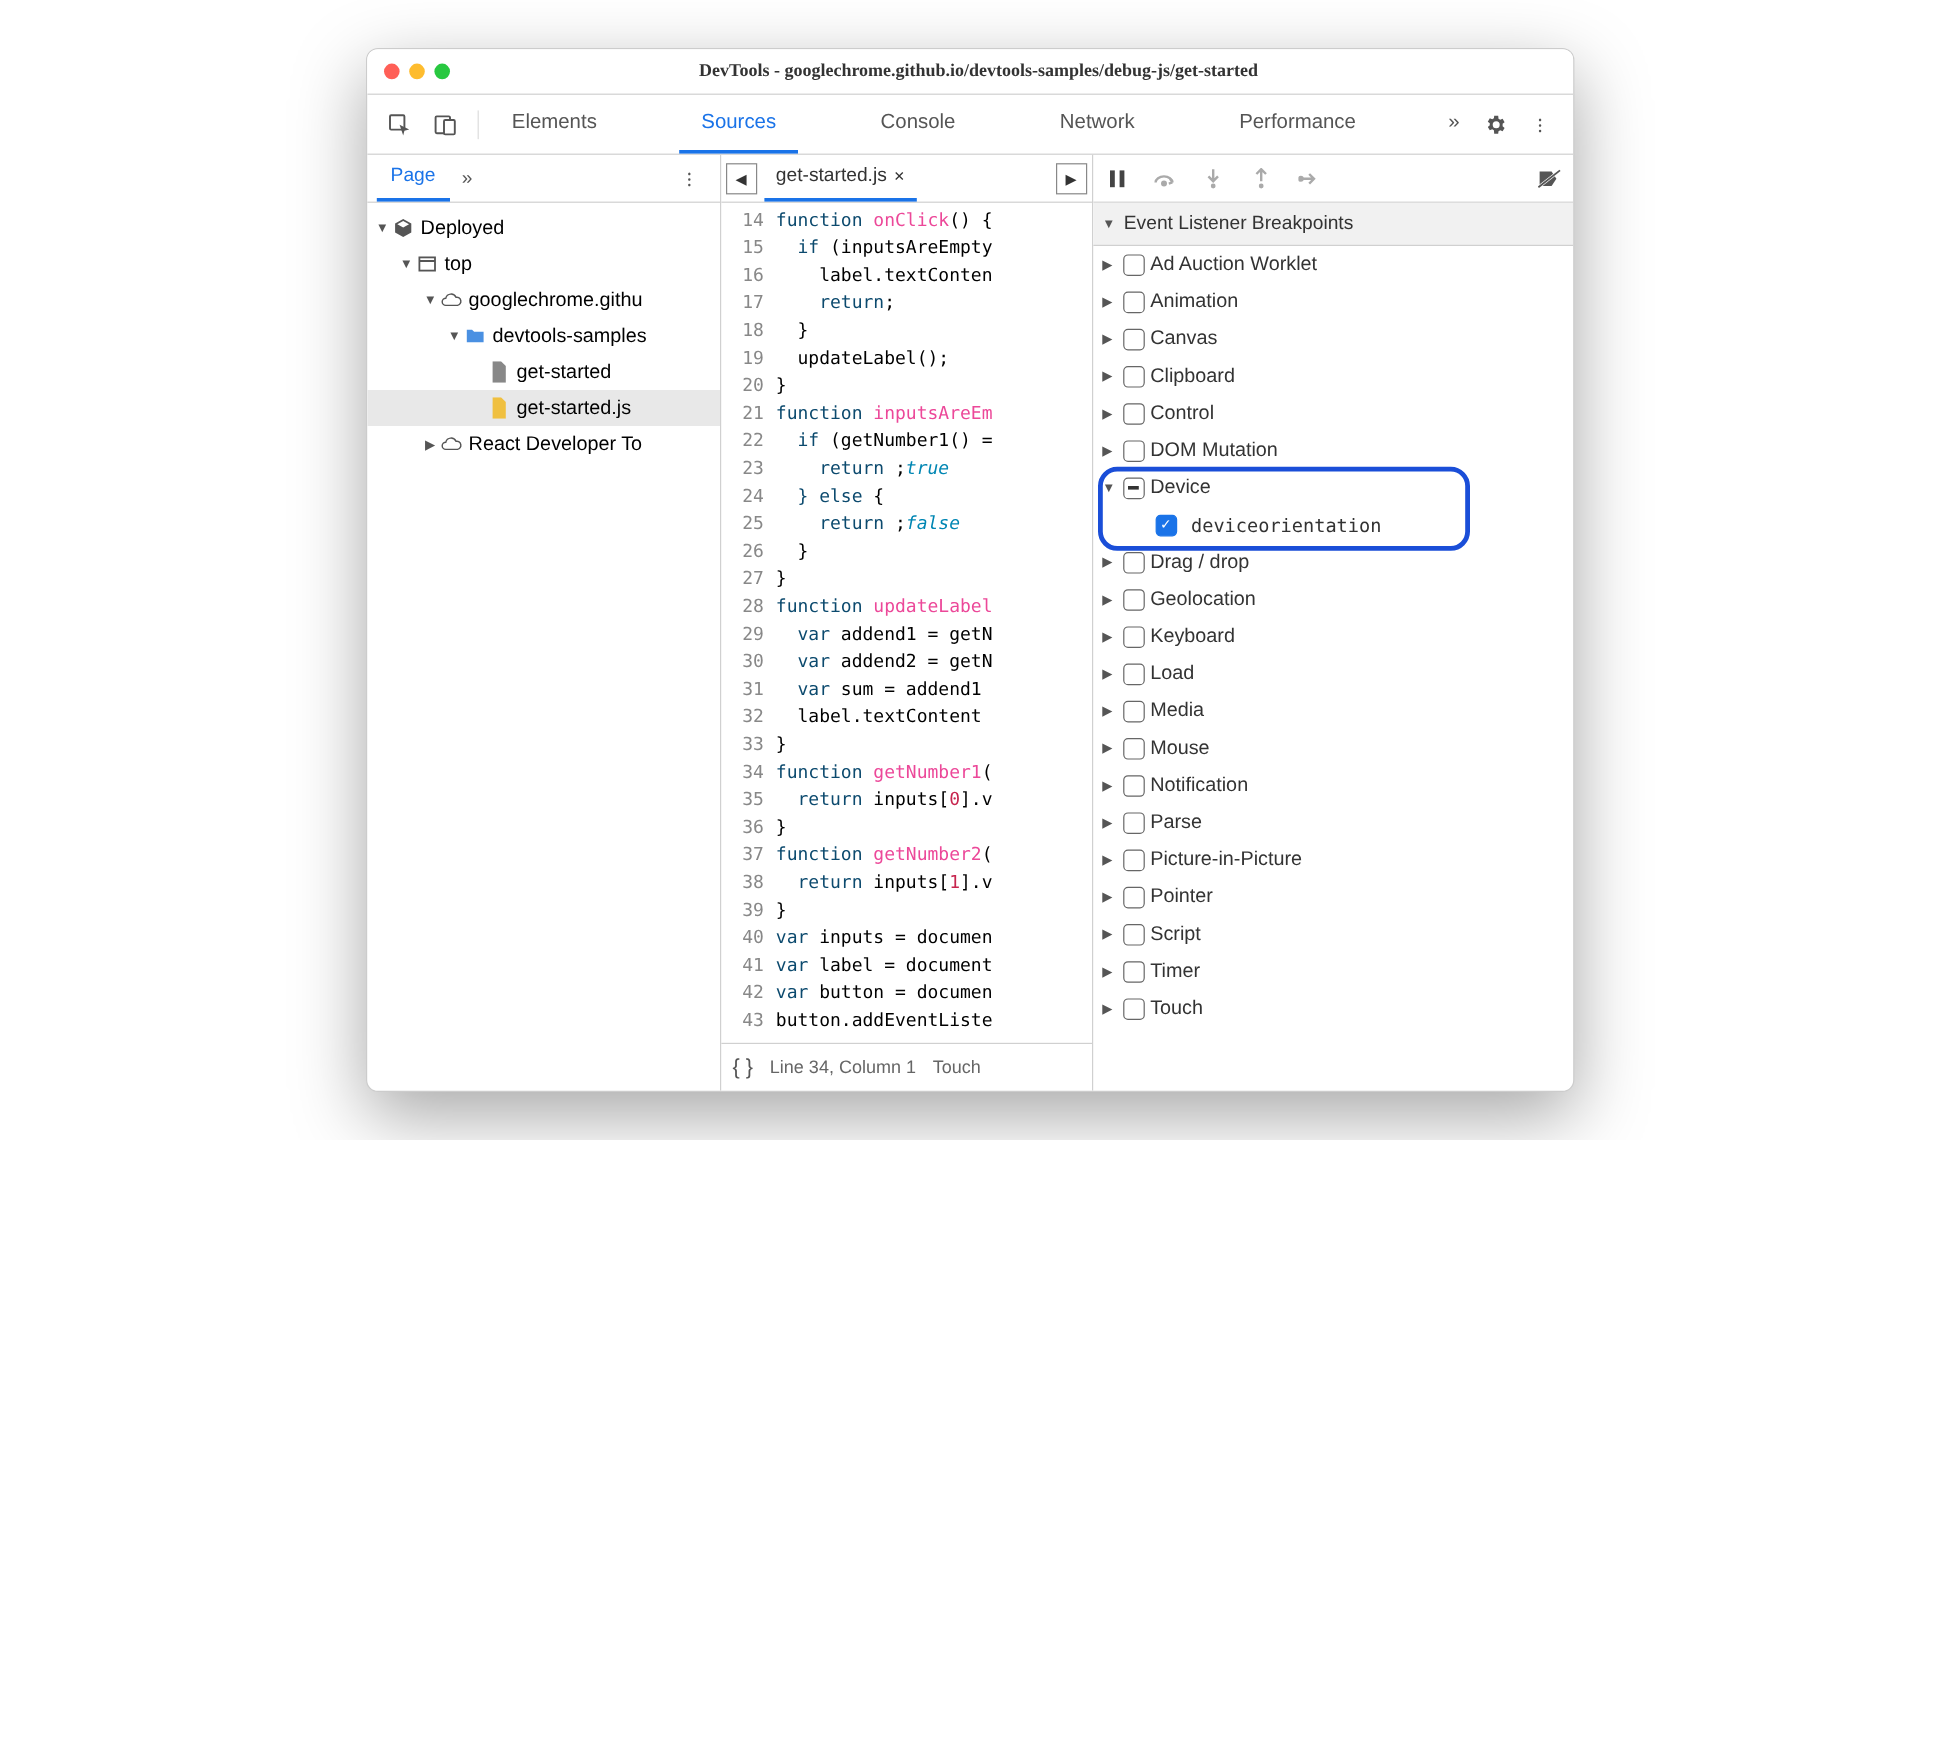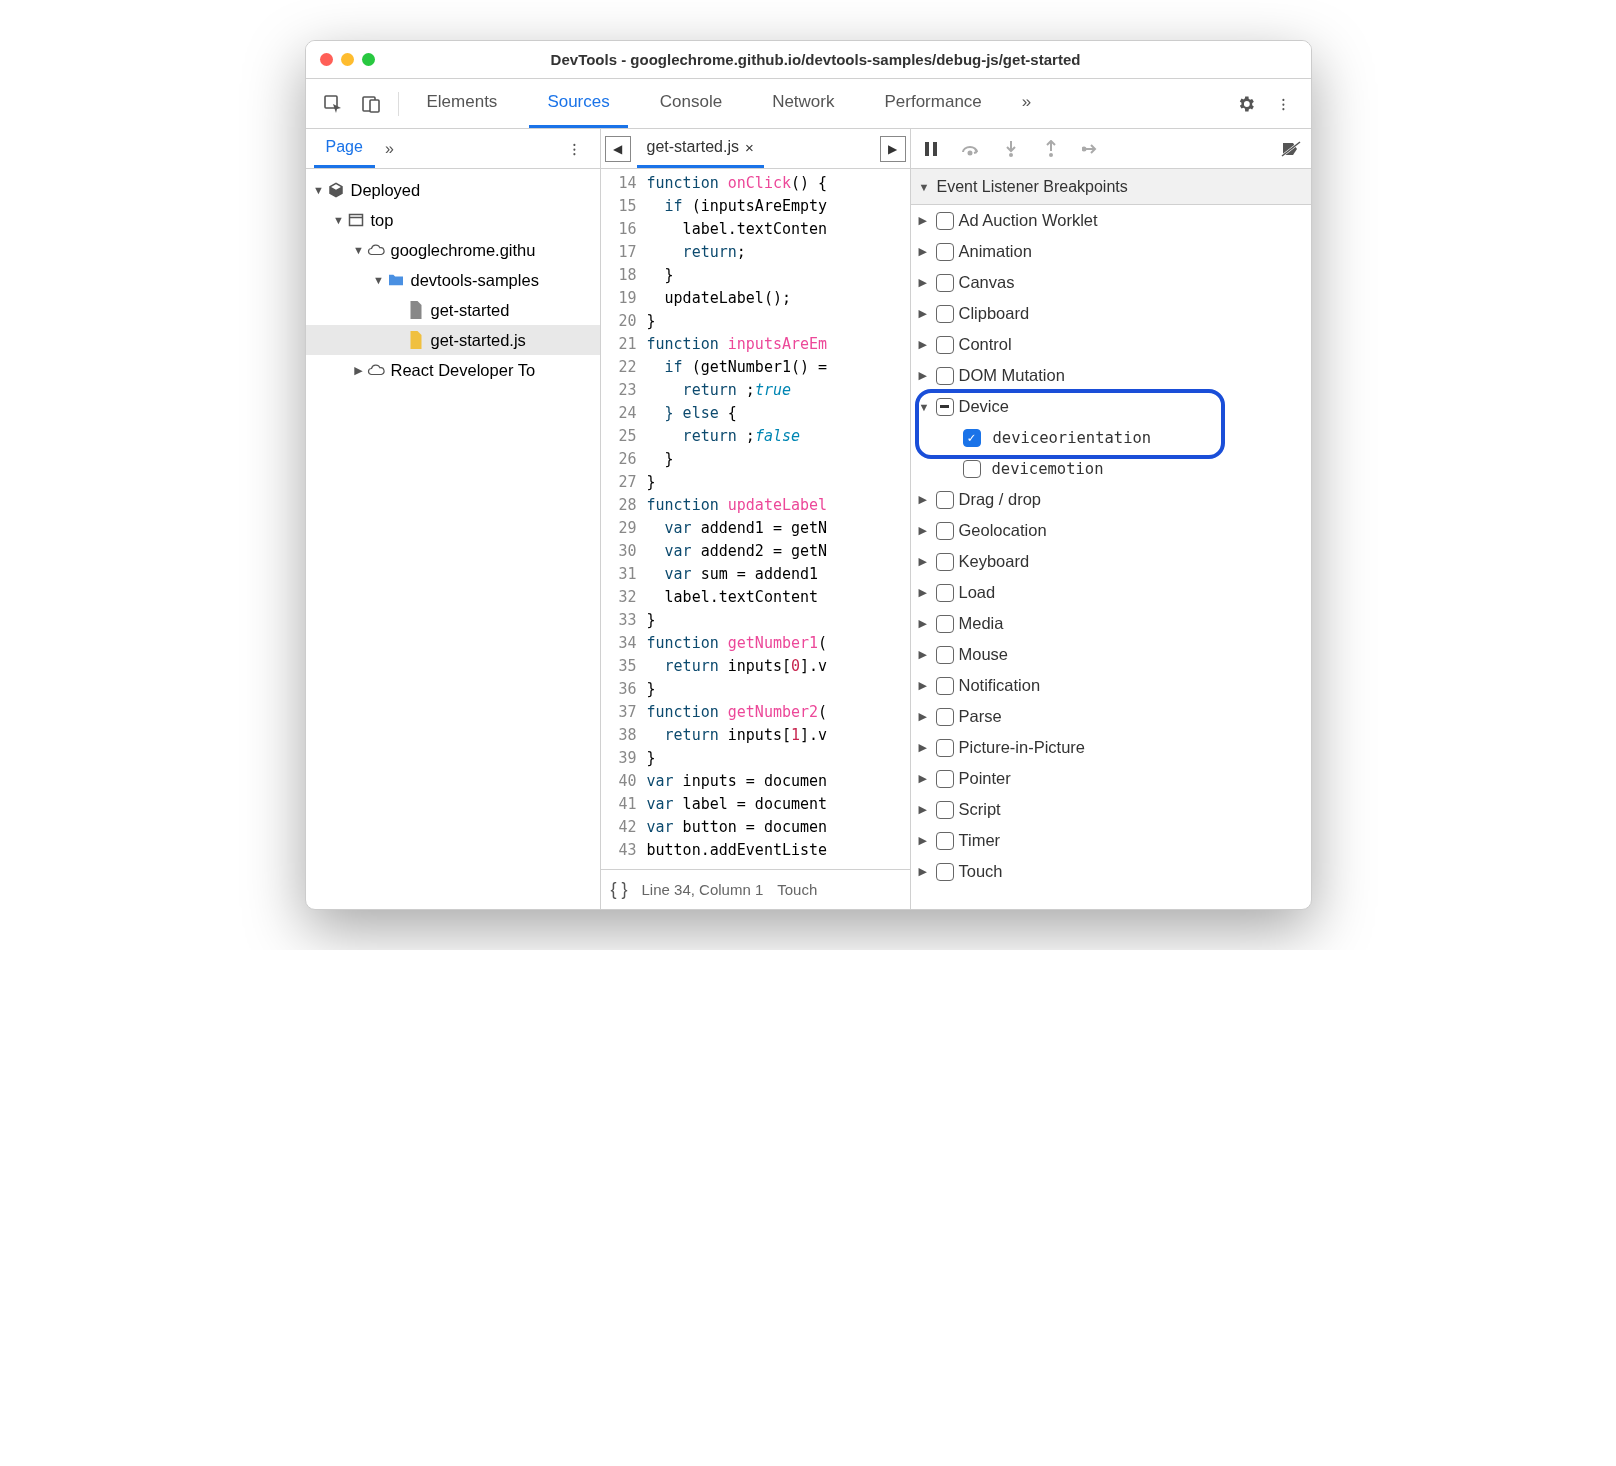--- a/index.html
+++ b/index.html
@@ -25,33 +25,33 @@
   align-items: center;
   padding: 0 14px;
   border-bottom: 1px solid #d0d0d0;
   background: #fff;
 }
 .traffic { display: flex; gap: 8px; }
 .tlight { width: 13px; height: 13px; border-radius: 50%; }
 .tl-red { background: #ff5f57; }
 .tl-yellow { background: #febc2e; }
 .tl-green { background: #28c840; }
-.title { flex: 1; text-align: center; font-size: 15px; font-weight: 600; color: #333; padding-right: 40px; }
+.title { flex: 1; text-align: center; font-size: 15px; font-weight: 600; color: #333; padding-right: 40px; font-family: Liberation Serif, serif; }
 
 .toolbar {
   height: 50px;
   display: flex;
   align-items: center;
   padding: 0 10px;
   border-bottom: 1px solid #d0d0d0;
   gap: 4px;
 }
 .icon-btn { width: 34px; height: 34px; display: flex; align-items: center; justify-content: center; color: #555; cursor: pointer; }
 .sep { width: 1px; height: 24px; background: #ddd; margin: 0 6px; }
-.tabs-main { display: flex; flex: 1; gap: 14px; }
+.tabs-main { display: flex; flex: 1; gap: 0; justify-content: space-between; }
 .tab-main { padding: 13px 18px; font-size: 17px; color: #555; cursor: pointer; border-bottom: 3px solid transparent; }
 .tab-main.active { color: #1a73e8; border-bottom-color: #1a73e8; }
 .spacer { flex: 1; }
 
 .panels { display: flex; height: 780px; }
 .left-panel { width: 295px; border-right: 1px solid #d0d0d0; display: flex; flex-direction: column; }
 .left-tabs { height: 40px; display: flex; align-items: center; border-bottom: 1px solid #d0d0d0; padding: 0 8px; }
 .left-tab { padding: 9px 12px; font-size: 16px; color: #1a73e8; border-bottom: 3px solid #1a73e8; }
 .chev { margin-left: 10px; color: #555; }
 .dots-right { margin-left: auto; }
@@ -345,24 +345,20 @@
           </div>
         <div class="bp-row">
             <span class="bp-caret">▼</span>
             <span class="bp-check mixed"></span>
             <span>Device</span>
           </div>
         <div class="bp-row bp-child">
             <span class="bp-check checked">✓</span>
             <span style="margin-left:7px">deviceorientation</span>
           </div>
-        <div class="bp-row bp-child">
-            <span class="bp-check"></span>
-            <span style="margin-left:6px">devicemotion</span>
-          </div>
         <div class="bp-row">
             <span class="bp-caret">▶</span>
             <span class="bp-check"></span>
             <span>Drag / drop</span>
           </div>
         <div class="bp-row">
             <span class="bp-caret">▶</span>
             <span class="bp-check"></span>
             <span>Geolocation</span>
           </div>

